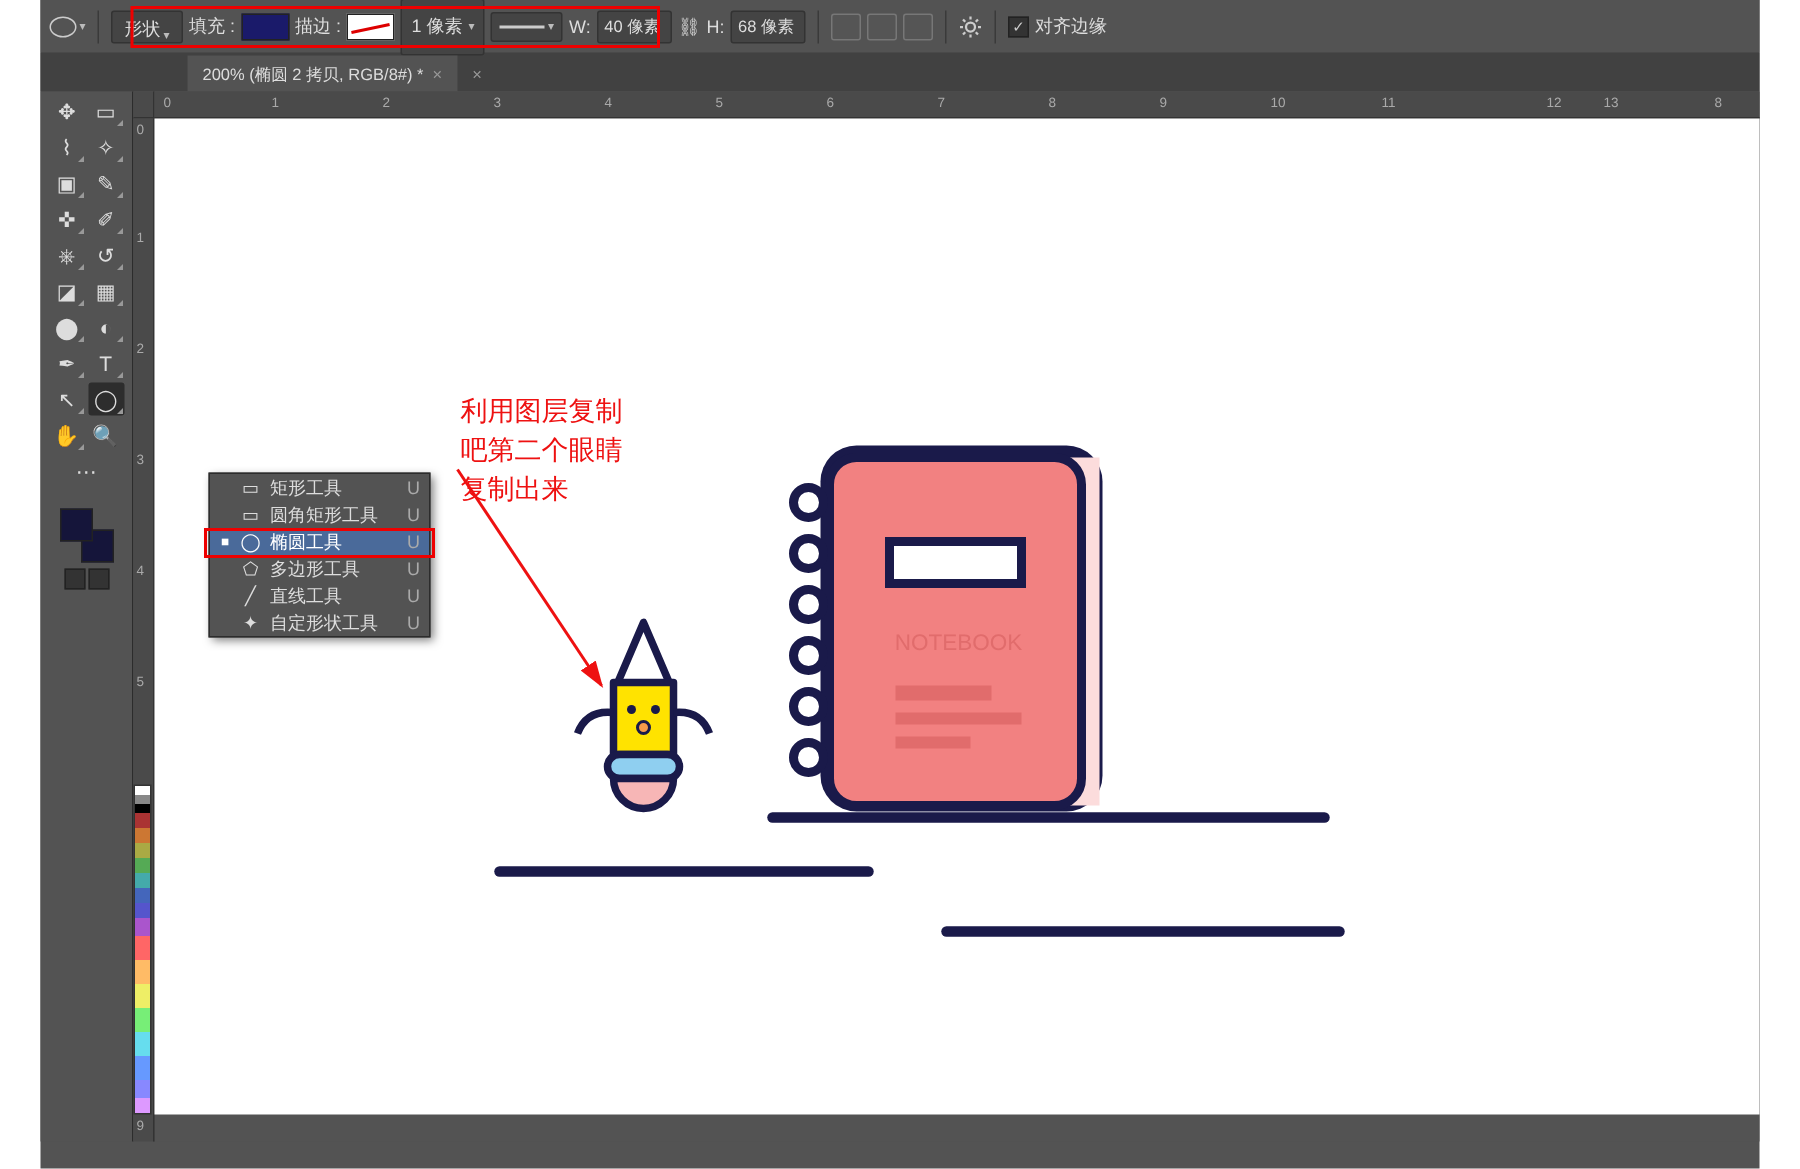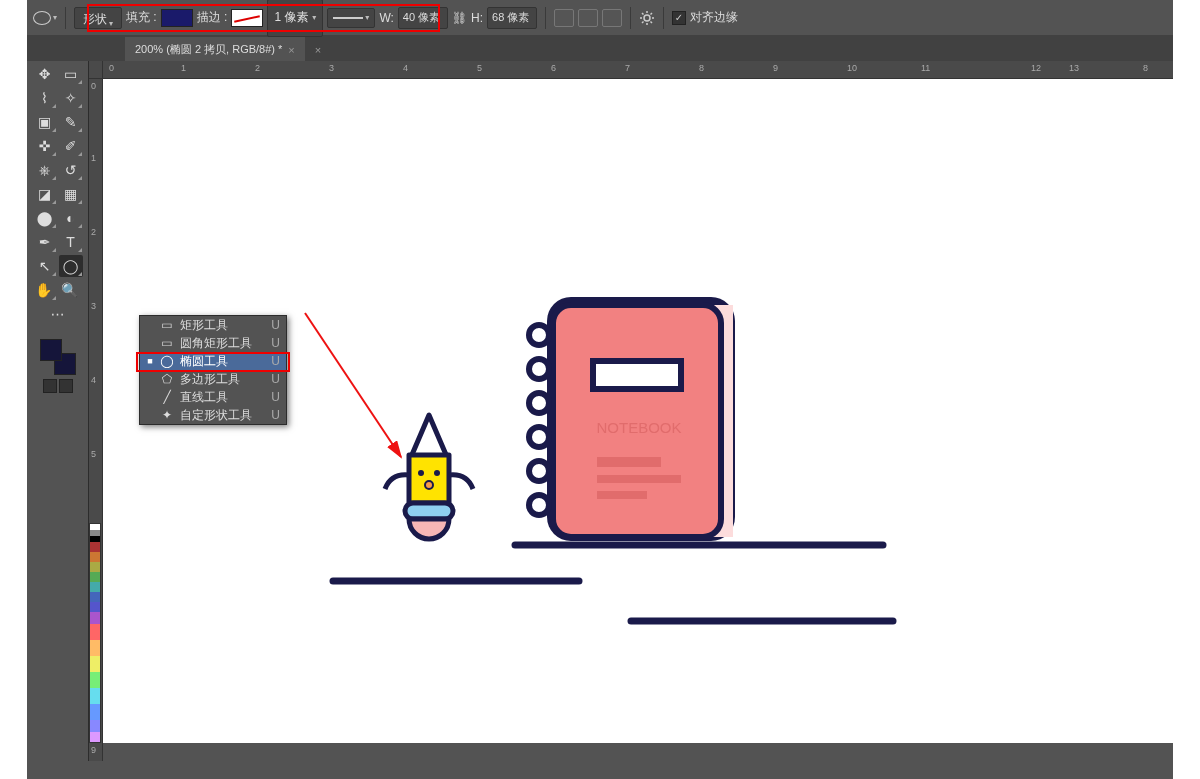--- a/index.html
+++ b/index.html
@@ -318,20 +318,23 @@
             <rect x="302" y="424" width="48" height="16" rx="8" fill="#8fcff0"></rect>
             <path d="M306 440 a20 20 0 0 0 40 0 z" fill="#f7b6b6"></path>
 
             <circle cx="318" cy="394" r="3" fill="#1a1a4a" stroke="none"></circle>
             <circle cx="334" cy="394" r="3" fill="#1a1a4a" stroke="none"></circle>
             <circle cx="326" cy="406" r="4" fill="#f79b4a" stroke="#1a1a4a" stroke-width="2"></circle>
           </g>
         </svg>
       </div>
 
+      <div class="anno" style="left:218px; top:200px;">利用图层复制
+吧第二个眼睛
+复制出来</div>
       <svg class="arrow-svg" style="left:206px; top:248px;" width="130" height="160">
         <defs>
             <marker id="ah" markerWidth="10" markerHeight="10" refX="8" refY="3" orient="auto">
               <path d="M0,0 L9,3 L0,6 z" fill="#e11"></path>
             </marker>
           </defs>
         <line x1="10" y1="4" x2="106" y2="148" stroke="#e11" stroke-width="2" marker-end="url(#ah)"></line>
       </svg>
 
     </div>

